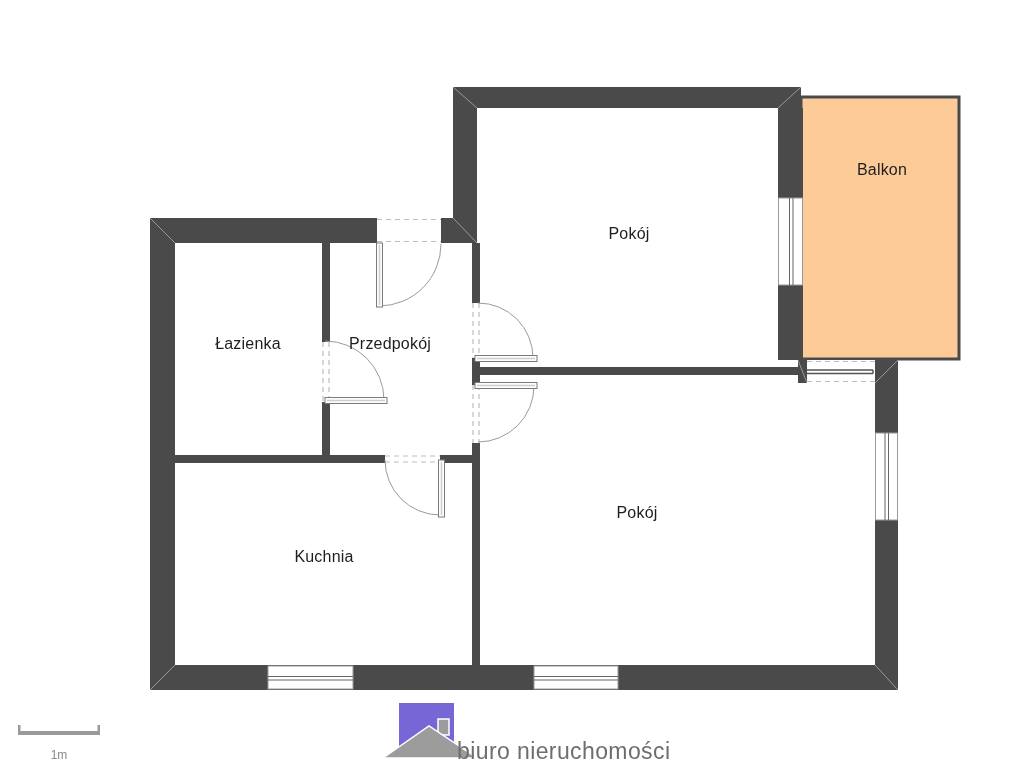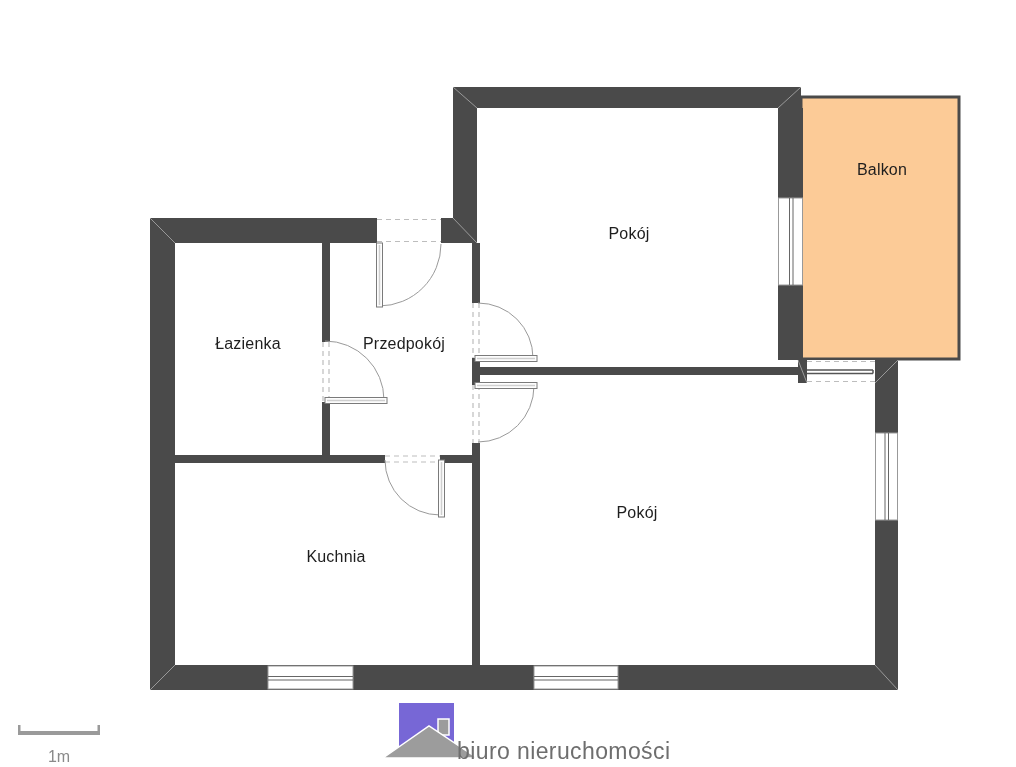--- a/index.html
+++ b/index.html
@@ -19,21 +19,21 @@
   .arc{fill:none;stroke:#9a9a9a;stroke-width:1;}
   .bevel{stroke:#b8b8b8;stroke-width:0.8;fill:none;opacity:0.9;}
   .bd-line{stroke:#555555;stroke-width:1.5;fill:none;}
   .scalebar{fill:var(--scale-gray,#9A9A9A);}
   .room-label{
     position:absolute;transform:translate(-50%,-50%);
     font-size:16px;color:var(--text-dark,#1E1E1E);white-space:nowrap;letter-spacing:0.2px;
   }
   .scale-label{
     position:absolute;left:59px;top:748px;transform:translate(-50%,0);
-    font-size:16px;color:#8A8A8A;
+    font-size:12px;color:#8A8A8A;
   }
   .logo-icon-square{fill:var(--logo-purple,#7767D6);}
   .logo-roof{fill:var(--logo-roof-gray,#9C9C9C);stroke:#ffffff;stroke-width:1.5;}
   .logo-text{
     position:absolute;left:455px;top:705px;font-size:40px;line-height:42px;
     letter-spacing:-1px;white-space:nowrap;
   }
   .logo-text .part1{color:#54555B;font-weight:400;}
   .logo-text .part2{color:var(--logo-purple,#7767D6);font-weight:700;}
   .logo-tagline{
@@ -158,23 +158,23 @@
     </g>
 
     <g>
       <rect class="logo-icon-square" x="399" y="703" width="55" height="54"></rect>
       <rect class="logo-roof" x="438" y="719" width="11" height="16"></rect>
       <path class="logo-roof" d="M 383 758 L 429 726 L 477 758 Z"></path>
     </g>
   </svg>
 
   <div class="room-label" style="left:248px;top:344px;">Łazienka</div>
-  <div class="room-label" style="left:404px;top:344px;text-align:right;">Przedpokój</div>
+  <div class="room-label" style="left:390px;top:344px;text-align:right;">Przedpokój</div>
   <div class="room-label" style="left:629px;top:234px;">Pokój</div>
   <div class="room-label" style="left:637px;top:513px;">Pokój</div>
-  <div class="room-label" style="left:324px;top:557px;margin-left:12px;">Kuchnia</div>
+  <div class="room-label" style="left:324px;top:557px;">Kuchnia</div>
   <div class="room-label" style="left:882px;top:170px;">Balkon</div>
 
   <div class="scale-label">1m</div>
 
   <div class="logo-tagline">biuro nieruchomości</div>
 
 </div>
 
 </body></html>

